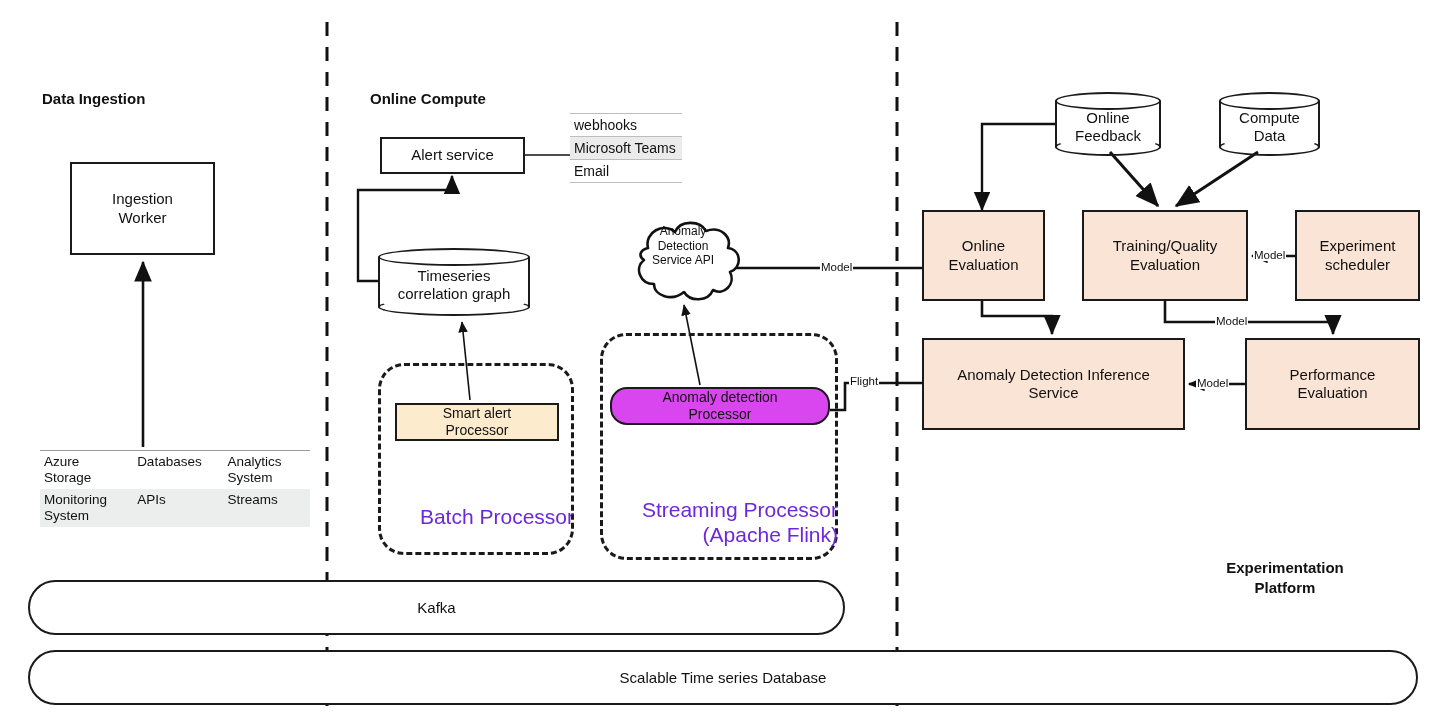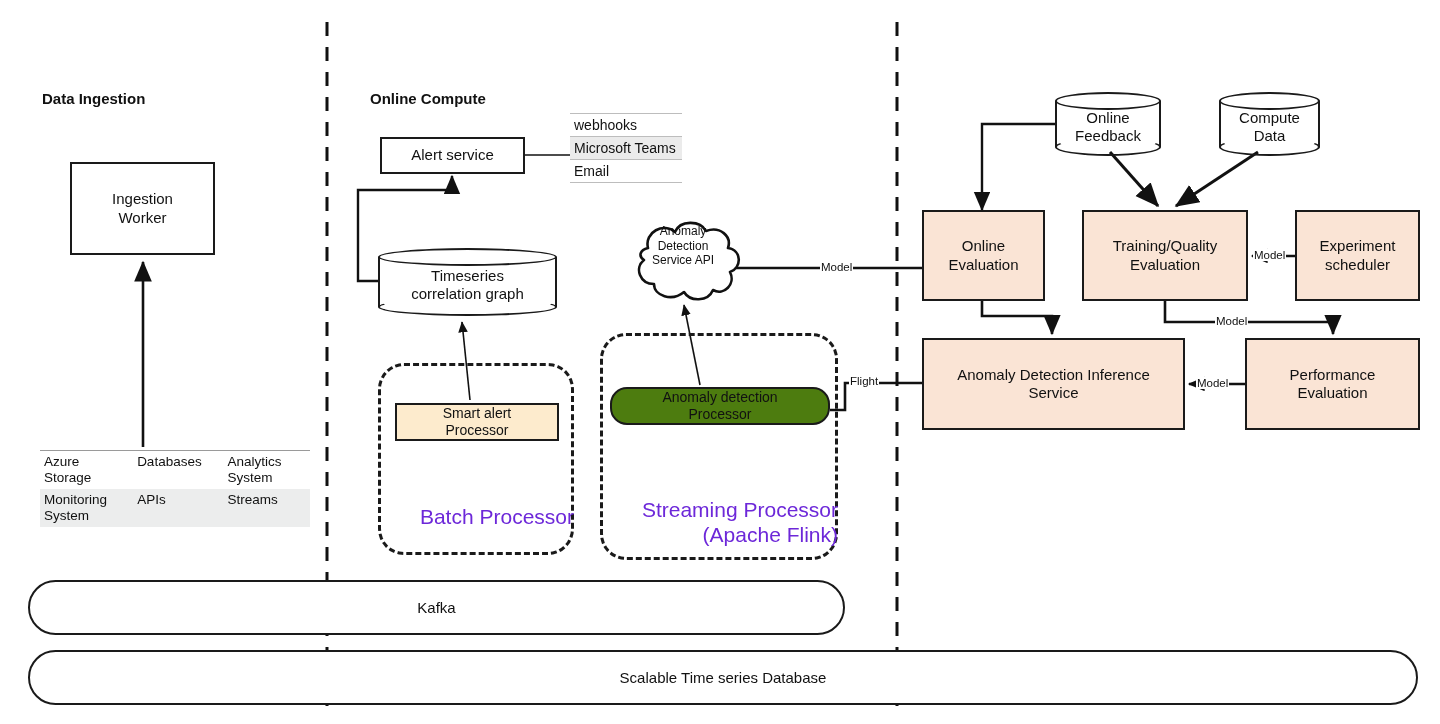--- a/index.html
+++ b/index.html
@@ -7,21 +7,21 @@
        font-family:"Liberation Sans",sans-serif;color:#111;}
   #canvas{position:absolute;left:0;top:0;width:1440px;height:724px;}
   .abs{position:absolute;box-sizing:border-box;}
 
   
   .box{border:2.2px solid #1a1a1a;background:#fff;display:flex;
        align-items:center;justify-content:center;text-align:center;
        font-size:15px;line-height:1.22;padding:2px 4px;}
   .box.peach{background:#fae4d5;}
   .box.cream{background:#fdebcd;}
-  .box.blue{background:#4d7c0f;border-radius:17px;}
+  .box.blue{background:#d946ef;border-radius:17px;}
 
   .pill{border:2.2px solid #1a1a1a;background:#fff;border-radius:30px;
         display:flex;align-items:center;justify-content:center;font-size:15px;}
 
   .dashbox{border:3px dashed #1a1a1a;border-radius:26px;background:transparent;}
 
   .groupcap{position:absolute;left:0;right:0;text-align:right;font-size:21px;
             line-height:1.18;color:#6d28d9;}
 
   .sectlabel{font-size:15px;font-weight:bold;color:#111;}
@@ -100,20 +100,24 @@
     <polyline points="982,301 982,316 1052,316 1052,334" fill="none" stroke="#111" stroke-width="2.6" marker-end="url(#ah)"></polyline>
 
     <polyline points="1165,301 1165,322 1333,322 1333,334" fill="none" stroke="#111" stroke-width="2.6" marker-end="url(#ah)"></polyline>
 
     <line x1="1245" y1="384" x2="1189" y2="384" stroke="#111" stroke-width="2.4" marker-end="url(#ahs)"></line>
   </svg>
 
 
   <div class="abs sectlabel" style="left:42px;top:90px;">Data Ingestion</div>
   <div class="abs sectlabel" style="left:370px;top:90px;">Online Compute</div>
+  <div class="abs sectlabel" style="left:1150px;top:558px;width:270px;text-align:center;line-height:1.35;">
+    <div>Experimentation</div>
+    <div>Platform</div>
+  </div>
 
   <div class="abs box" style="left:70px;top:162px;width:145px;height:93px;flex-direction:column;">
     <div>Ingestion</div>
     <div>Worker</div>
   </div>
 
   <div class="abs" style="left:40px;top:450px;">
     <table class="srctable">
       <tbody>
           <tr class="hdrline">
@@ -133,21 +137,21 @@
   <div class="abs box" style="left:380px;top:137px;width:145px;height:37px;">
     <span>Alert service</span>
   </div>
 
   <div class="abs chanlist" style="left:570px;top:113px;width:112px;">
     <div>webhooks</div>
     <div class="hi">Microsoft Teams</div>
     <div>Email</div>
   </div>
 
-  <div class="cyl" style="left:378px;top:248px;width:152px;height:68px;padding-left:27px;">
+  <div class="cyl" style="left:378px;top:248px;width:152px;height:68px;">
     <div class="body"></div>
     <div class="bot"></div>
     <div class="top"></div>
     <div class="cyltxt">
       <div>
         <div>Timeseries</div>
         <div>correlation graph</div>
       </div>
     </div>
   </div>

